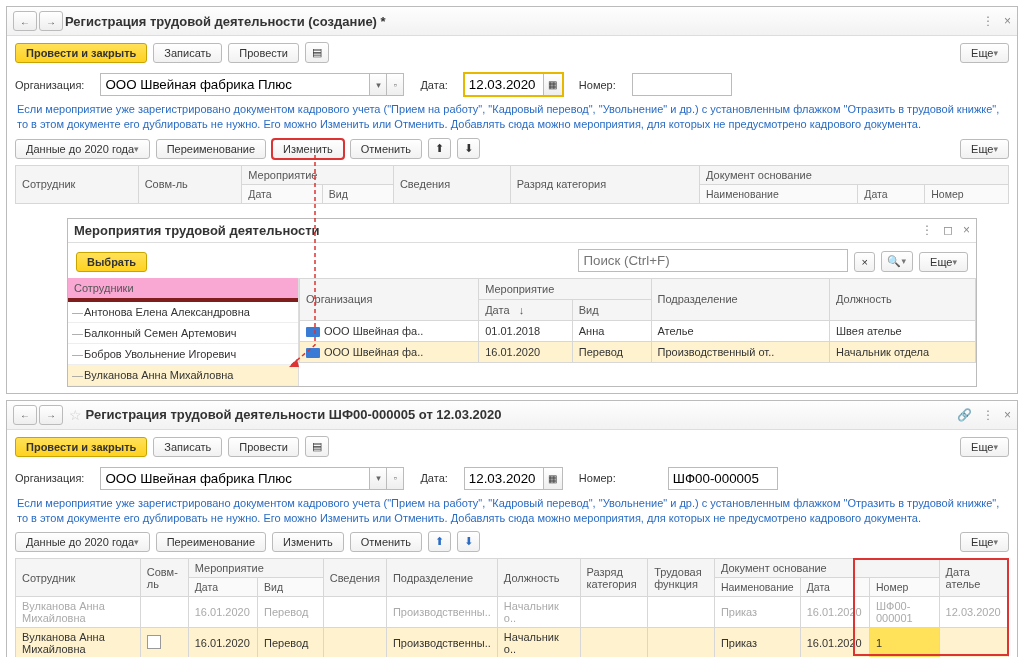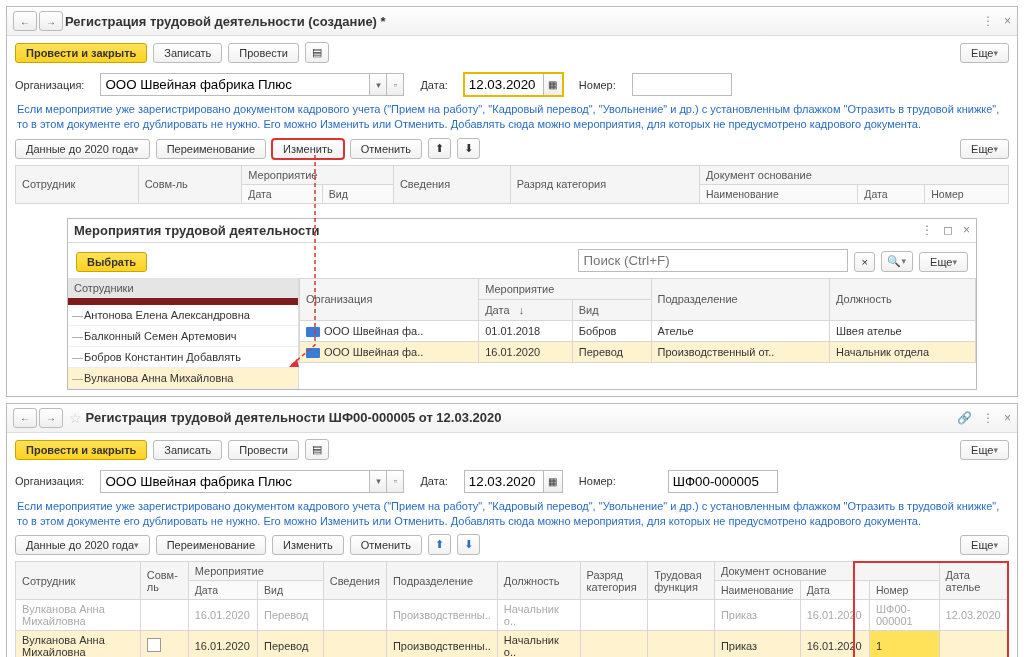--- a/index.html
+++ b/index.html
@@ -29,21 +29,21 @@
   .tbl{width:100%;border-collapse:collapse}
   .tbl th,.tbl td{border:1px solid #d7d7d7;padding:3px 6px;text-align:left;font-weight:normal;font-size:11px;background:#fff}
   .tbl thead th{background:#f5f5f5;color:#555}
   .tbl .sub th{background:#fafafa;font-size:10.5px}
   .dim td{color:#aaa}
   .row-yellow td{background:#fff3cf}
   .nested{margin:6px 40px 6px 60px;border:1px solid #bbb;background:#fff;position:relative}
   .nested .titlebar{background:#fff}
   .nested-body{display:flex}
   .emp-list{width:230px;border-right:1px solid #ddd}
-  .emp-list .hdr{background:#e5e5e5;border-bottom:7px solid #7f1d1d;padding:4px 6px;color:#555}
+  .emp-list .hdr{background:#f9a8d4;border-bottom:4px solid #7f1d1d;padding:4px 6px;color:#555}
   .emp-list .item{padding:4px 8px 4px 16px;border-bottom:1px solid #eee;position:relative}
   .emp-list .item::before{content:"—";color:#999;position:absolute;left:4px}
   .emp-list .sel{background:#fff3cf}
   .right-tbl{flex:1}
   .tbl2{width:100%;border-collapse:collapse}
   .tbl2 th,.tbl2 td{border:1px solid #d7d7d7;padding:4px 6px;text-align:left;font-size:11px}
   .tbl2 thead th{background:#f5f5f5;color:#555;font-weight:normal}
   .tbl2 .sel td{background:#fff3cf}
   .badge{display:inline-block;width:14px;height:10px;background:#3a7bd5;border-radius:1px;margin-right:4px;vertical-align:middle}
   .search-input{flex:1;max-width:260px;color:#aaa}
@@ -150,42 +150,42 @@
       <input class="input search-input" placeholder="Поиск (Ctrl+F)" style="">
       <span class="btn icon">×</span>
       <span class="btn icon mag drop">🔍</span>
       <span class="btn drop">Еще</span>
     </div>
     <div class="nested-body">
       <div class="emp-list">
         <div class="hdr">Сотрудники</div>
         <div class="item">Антонова Елена Александровна</div>
         <div class="item">Балконный Семен Артемович</div>
-        <div class="item">Бобров Константин Добавлять</div>
+        <div class="item">Бобров Увольнение Игоревич</div>
         <div class="item sel">Вулканова Анна Михайловна</div>
       </div>
       <div class="right-tbl">
         <table class="tbl2">
           <thead>
             <tr>
               <th rowspan="2">Организация</th>
               <th colspan="2">Мероприятие</th>
               <th rowspan="2">Подразделение</th>
               <th rowspan="2">Должность</th>
             </tr>
             <tr>
               <th><span>Дата</span> &nbsp; ↓</th>
               <th>Вид</th>
             </tr>
           </thead>
           <tbody>
             <tr>
               <td><span class="badge"></span><span>ООО Швейная фа..</span></td>
               <td>01.01.2018</td>
-              <td>Бобров</td>
+              <td>Анна</td>
               <td>Ателье</td>
               <td>Швея ателье</td>
             </tr>
             <tr class="sel">
               <td><span class="badge"></span><span>ООО Швейная фа..</span></td>
               <td>16.01.2020</td>
               <td>Перевод</td>
               <td>Производственный от..</td>
               <td>Начальник отдела</td>
             </tr>

